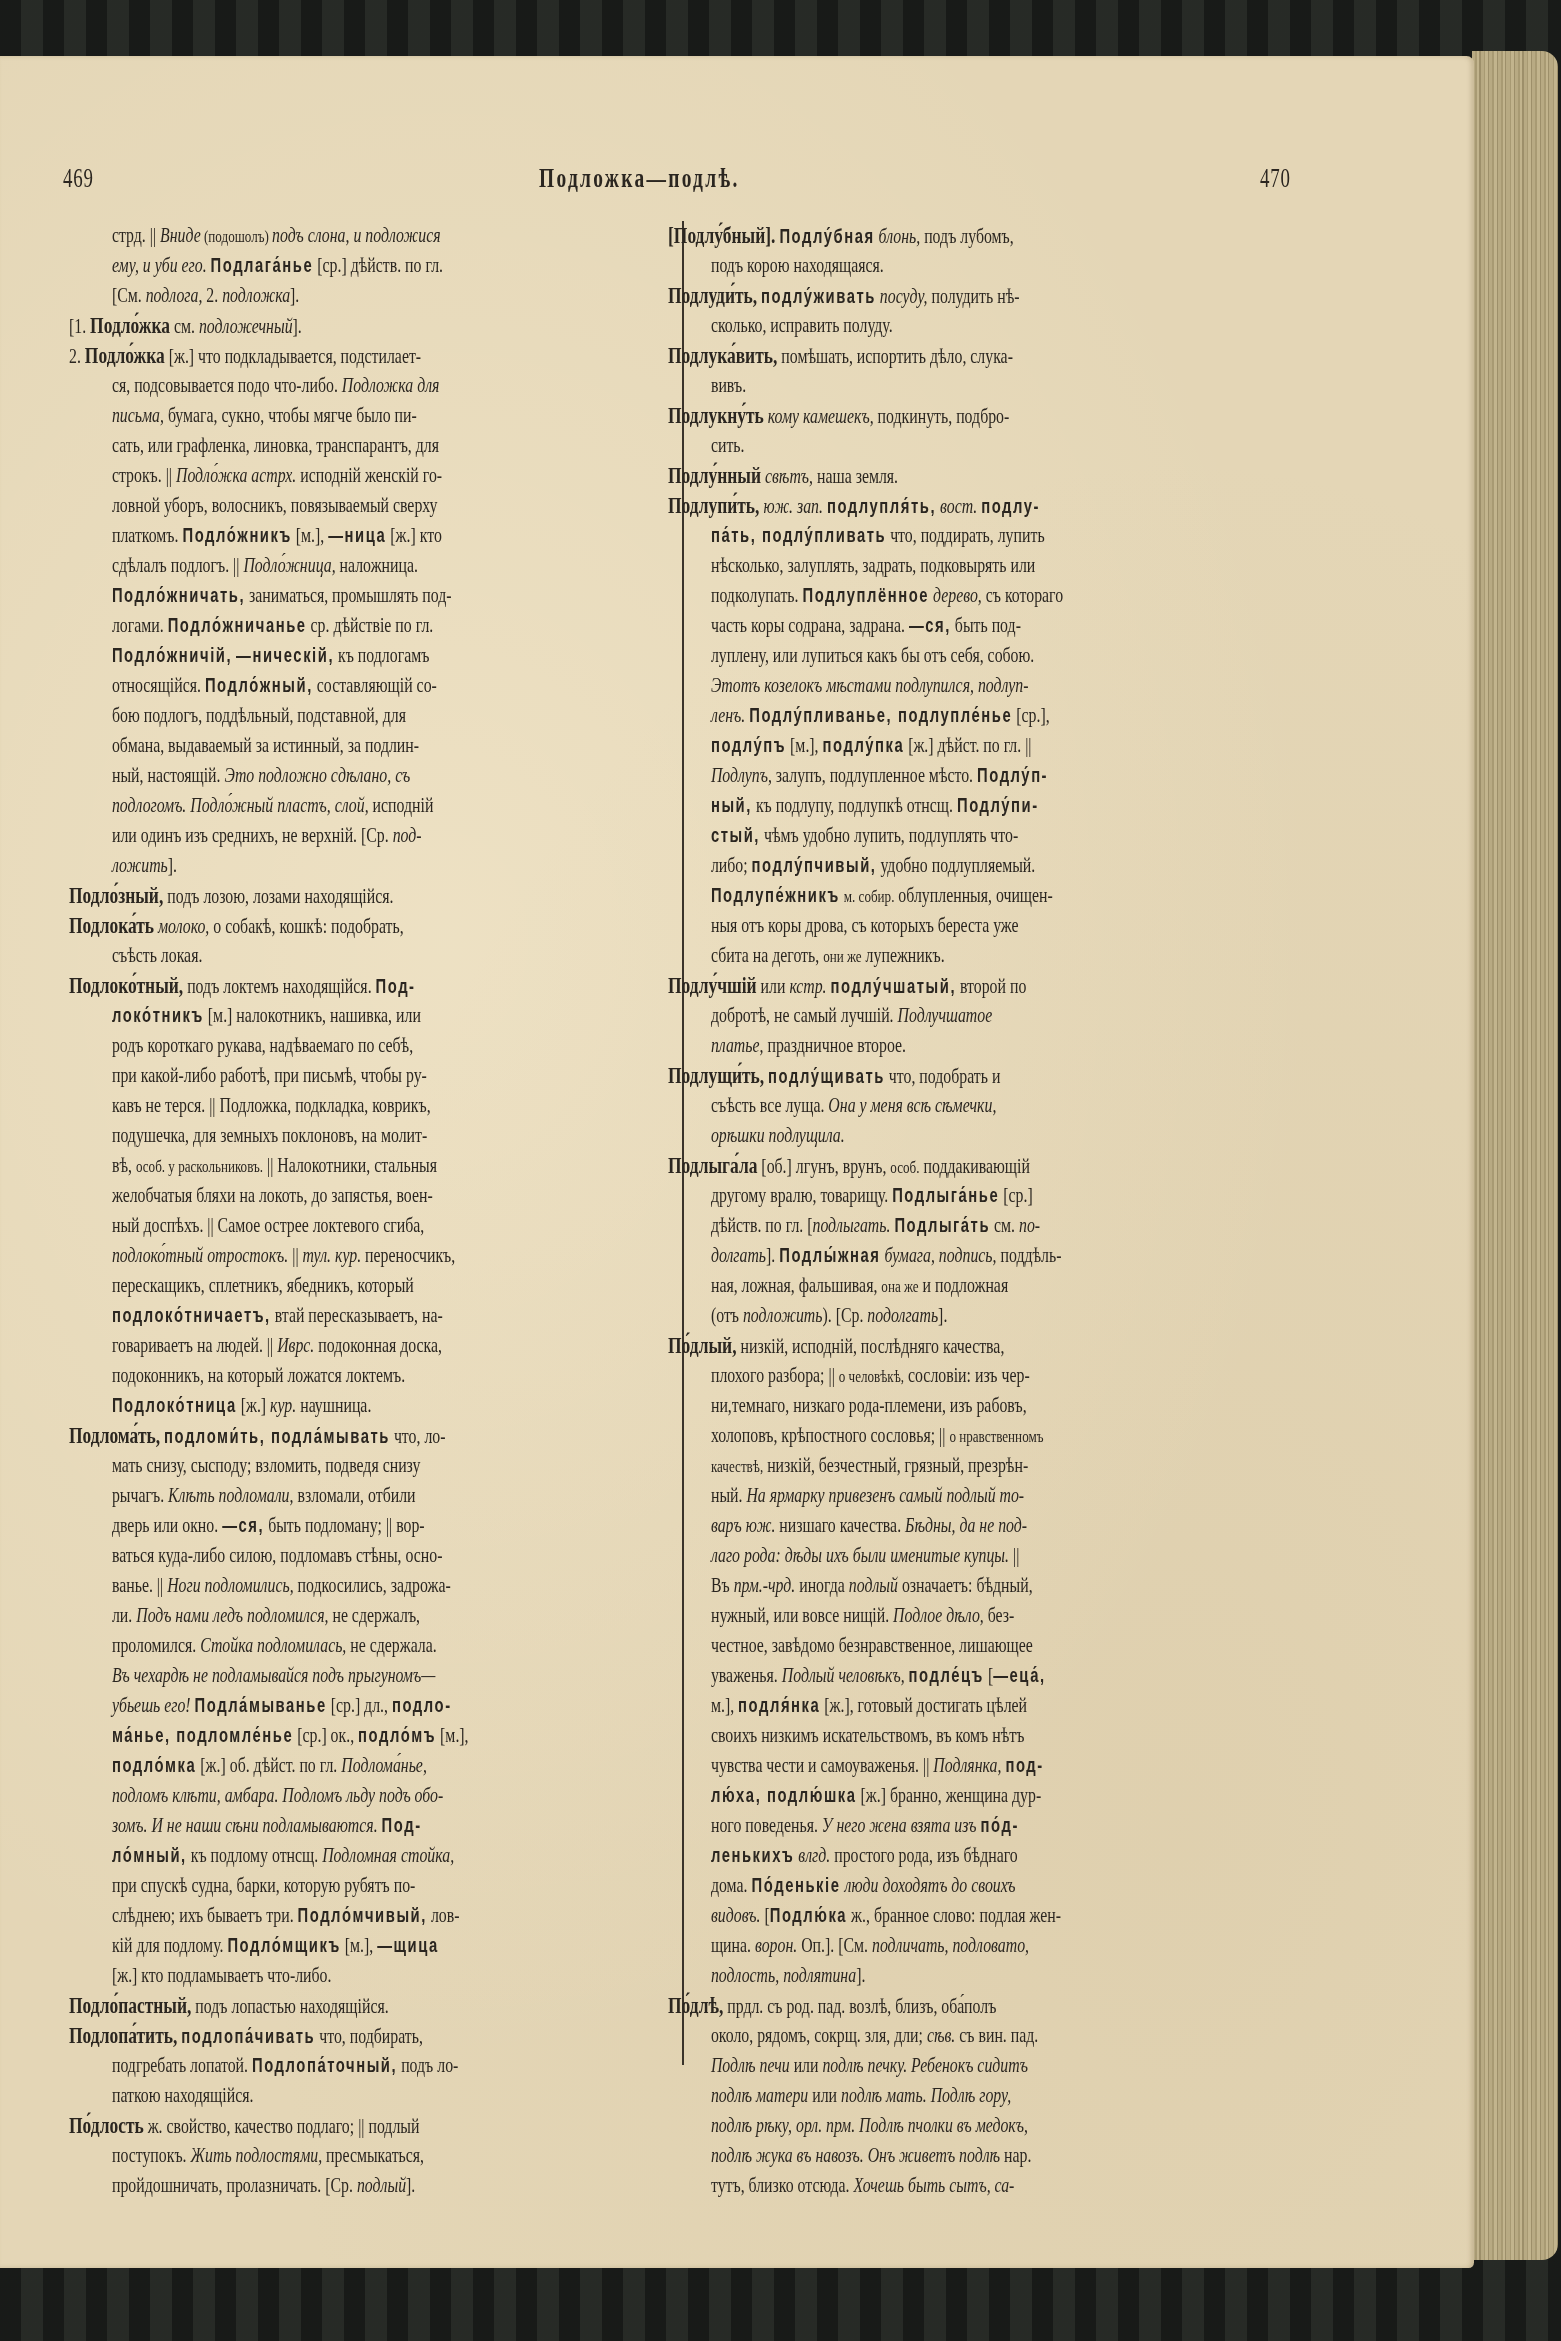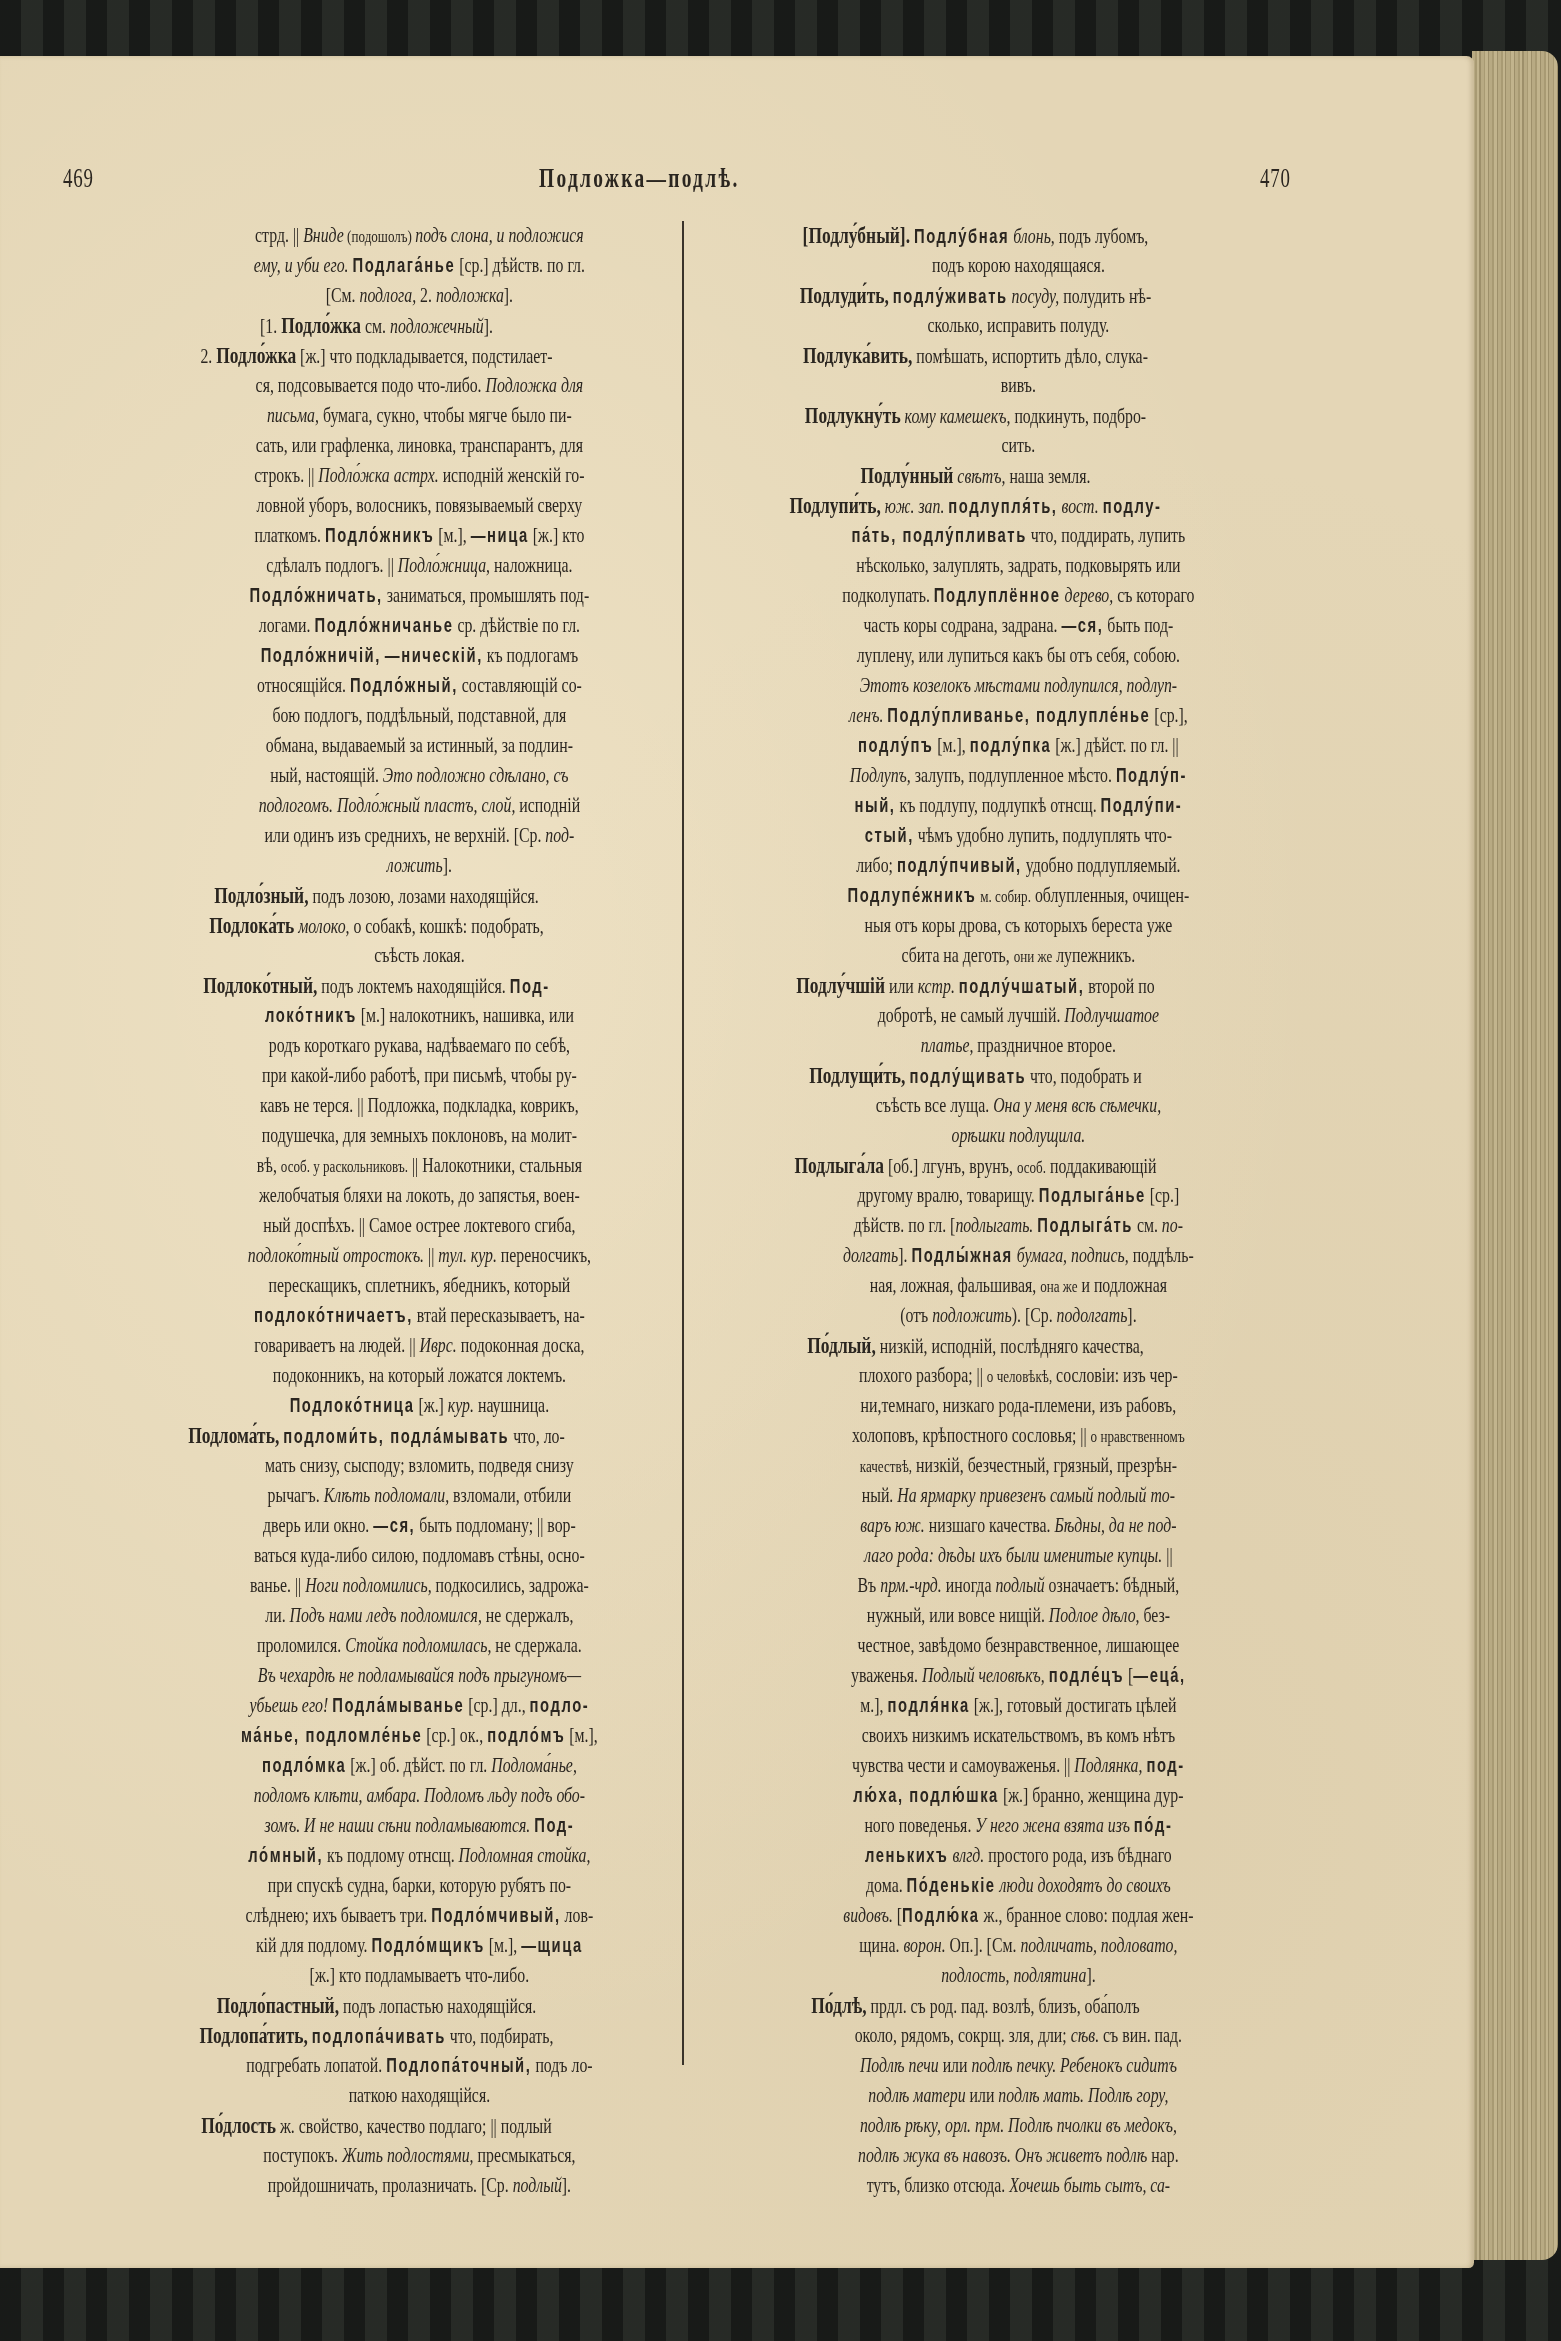--- a/index.html
+++ b/index.html
@@ -32,21 +32,21 @@
   }
   .header {
     position:absolute; top:107px; left:0; width:1474px; height:38px;
     font-size:27px; letter-spacing:1.1px;
   }
   .header .pnum-left { position:absolute; left:63px; top:0; transform:scaleX(0.7); transform-origin:left; }
   .header .pnum-right { position:absolute; left:1260px; top:0; transform:scaleX(0.7); transform-origin:left; }
   .header .title { position:absolute; left:539px; top:0; font-weight:bold; transform:scaleX(0.72); transform-origin:left; letter-spacing:3.2px; }
   .col {
     position:absolute; top:164px; width:617px;
-    font-size:21.4px; line-height:30px;text-align:center;
+    font-size:21.4px; line-height:30px;
   }
   .col-left { left:69px; }
   .col-right { left:668px; }
   .divider {
     position:absolute; left:682px; top:165px; width:1.6px; height:1844px; background:#3a332a;
   }
   .line {
     white-space:nowrap; height:30px;
     transform:scaleX(0.74); transform-origin:left;
     width:831px; overflow:visible;

